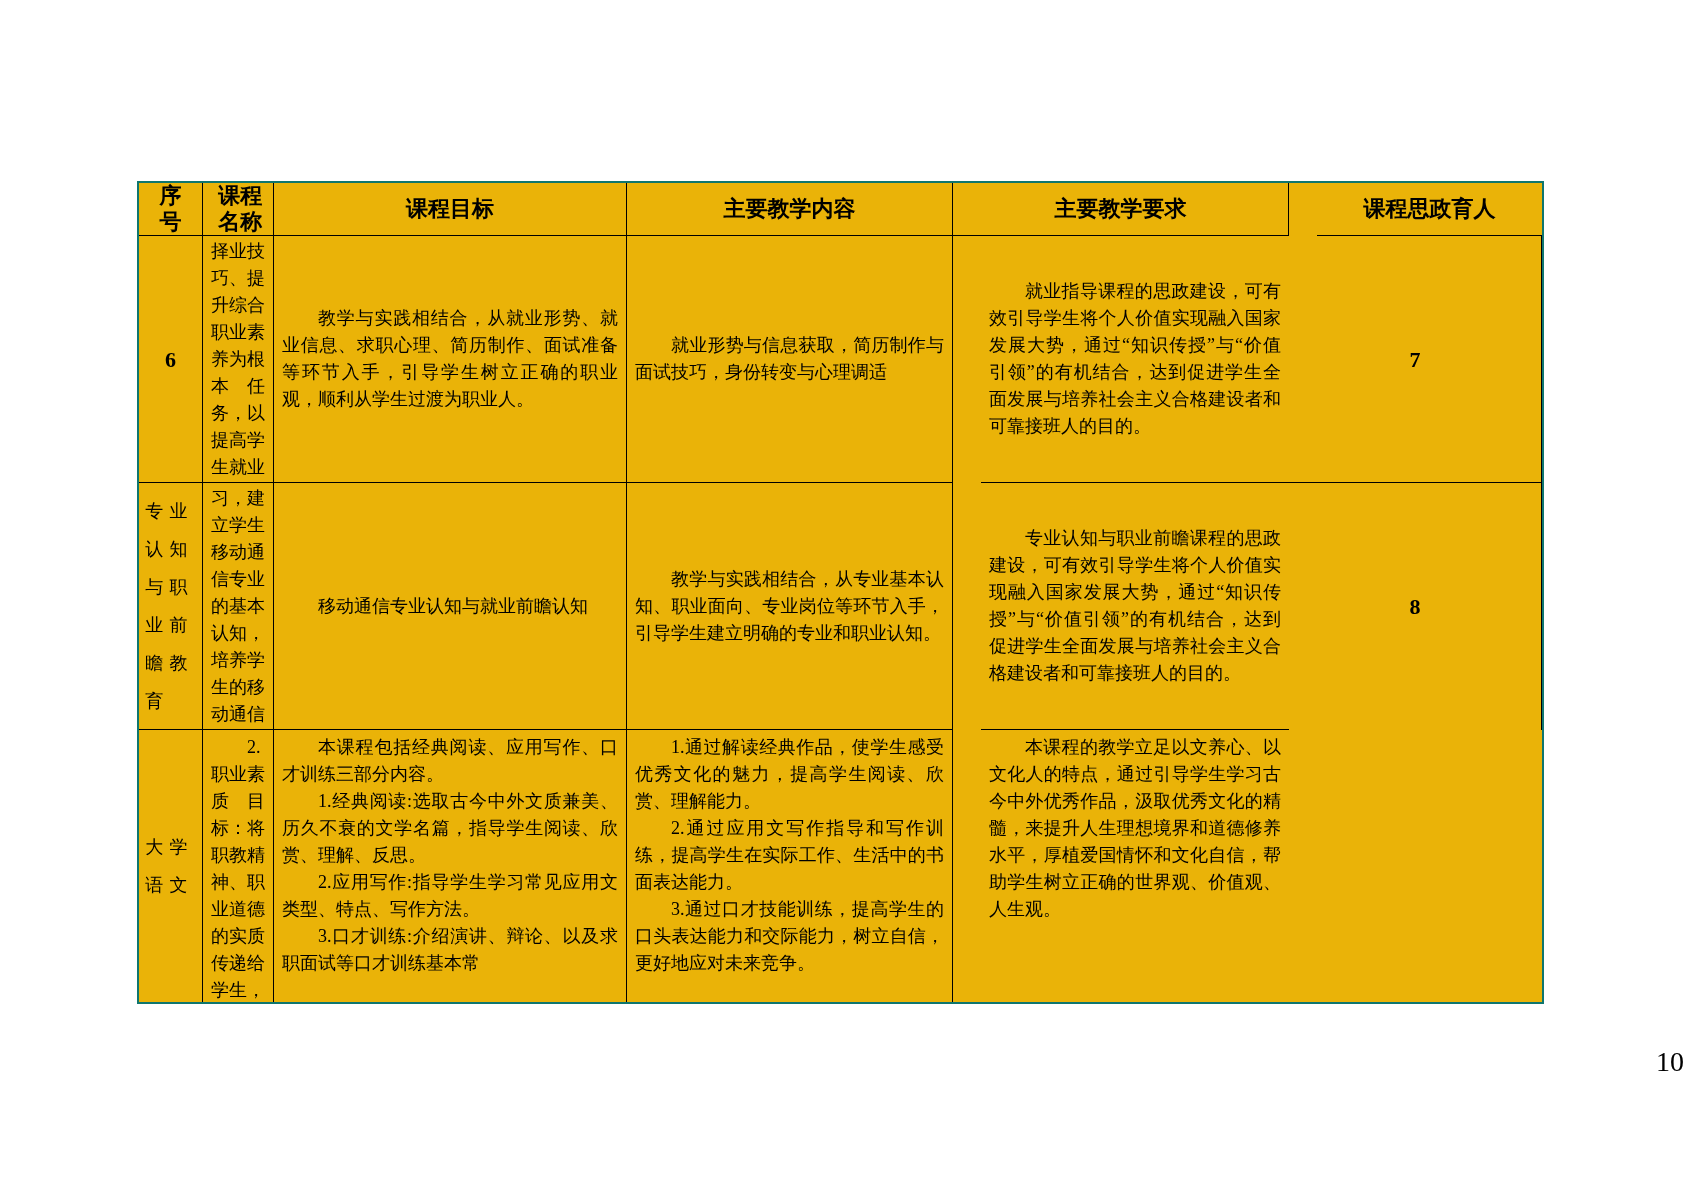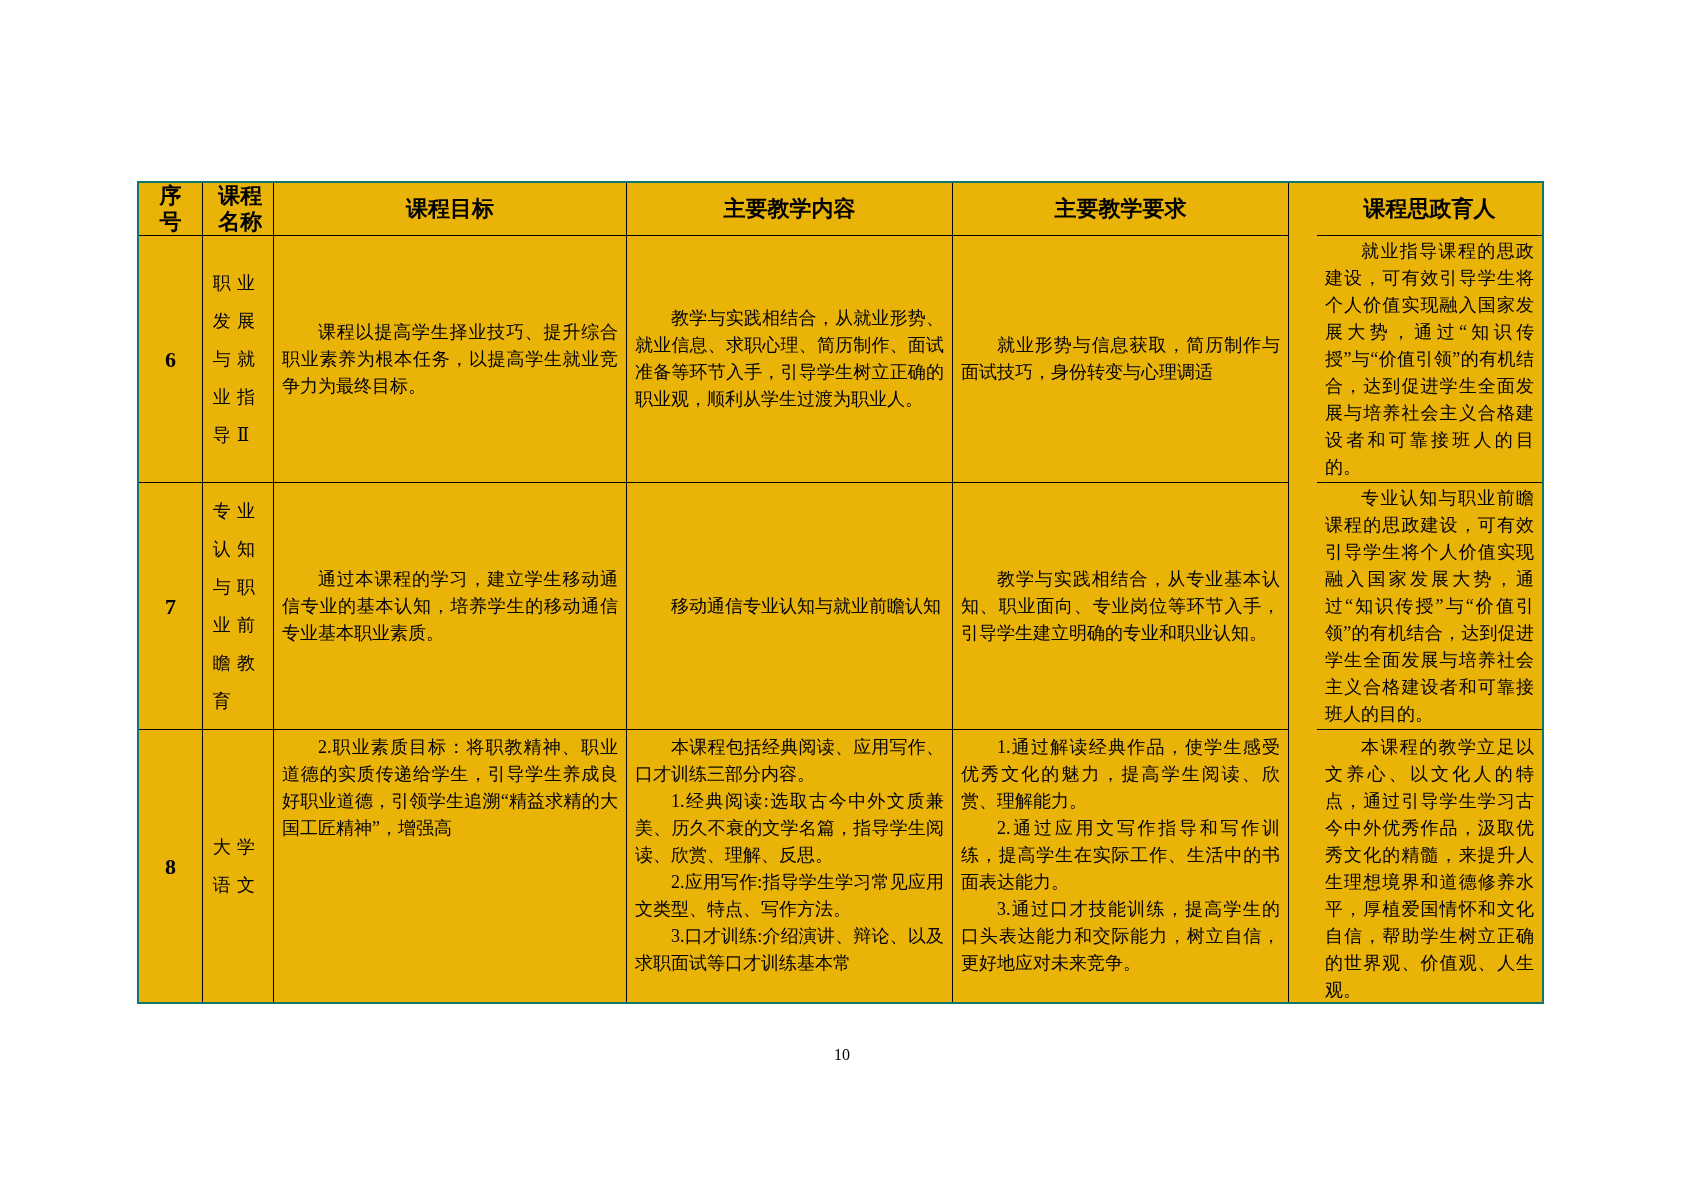--- a/index.html
+++ b/index.html
@@ -44,21 +44,21 @@
     line-height: 38px; text-align: left;
   }
   .para {
     text-indent: 2em;
     text-align: justify;
     text-justify: inter-character;
   }
   .civic { line-height: 27px; }
   .page-number {
     position: absolute; left: 0; right: 0; top: 1046px;
-    text-align: center; font-size: 16px; font-family: Liberation Serif, serif;
+    text-align: right; font-size: 28px; font-family: Liberation Serif, serif;
   }
 </style>
 </head>
 <body>
 
 <div class="doc-table">
 
   <div class="cell head">
       <span class="stack1">序号</span>
     </div>
@@ -73,23 +73,20 @@
     </div>
   <div class="cell head">
       <span>主要教学要求</span>
     </div>
   <div class="cell head last-col">
       <span>课程思政育人</span>
     </div>
 
   <div class="cell seq-cell">
       <span>6</span>
-    </div>
-  <div class="cell name-cell">
-      <span class="name-text">职业发展与就业指导Ⅱ</span>
     </div>
   <div class="cell">
       <p class="para">课程以提高学生择业技巧、提升综合职业素养为根本任务，以提高学生就业竞争力为最终目标。</p>
     </div>
   <div class="cell">
       <p class="para">教学与实践相结合，从就业形势、就业信息、求职心理、简历制作、面试准备等环节入手，引导学生树立正确的职业观，顺利从学生过渡为职业人。</p>
     </div>
   <div class="cell">
       <p class="para">就业形势与信息获取，简历制作与面试技巧，身份转变与心理调适</p>
     </div>

